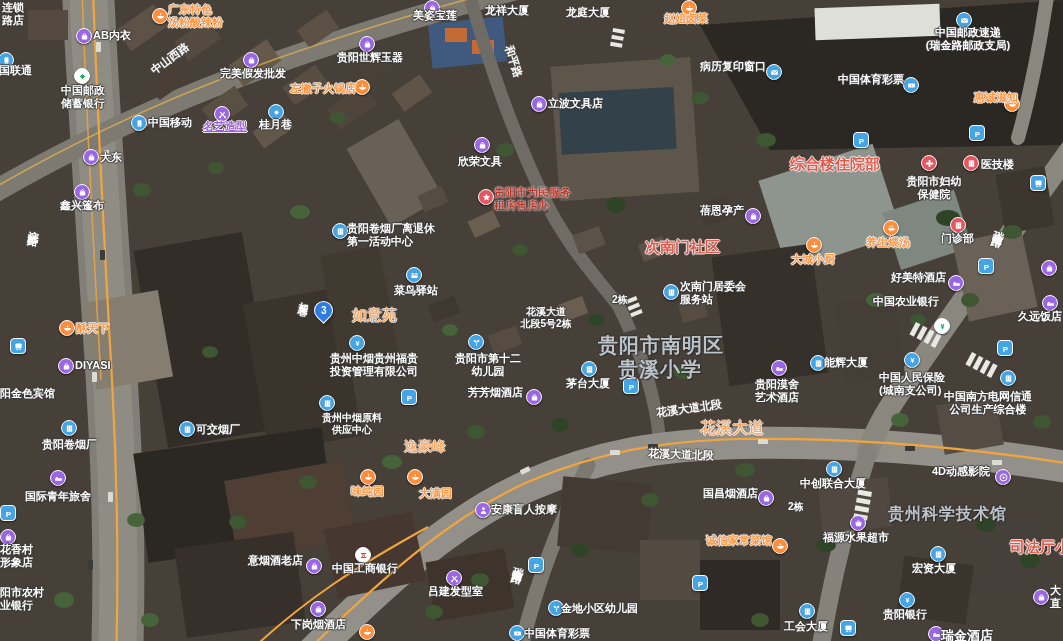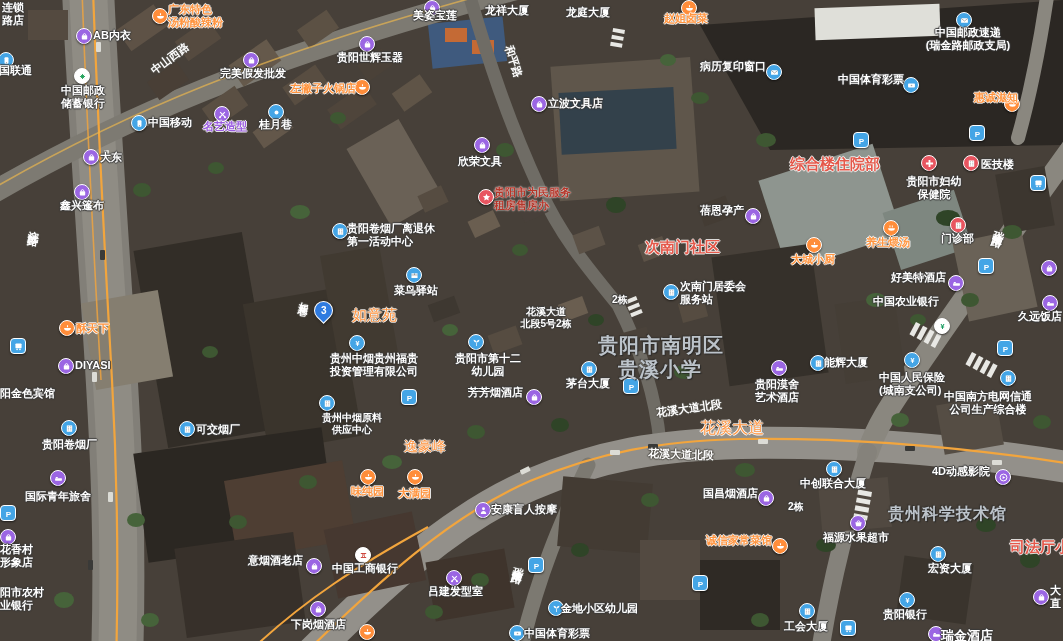--- a/index.html
+++ b/index.html
@@ -17,21 +17,21 @@
   .c-purple{background:#9b66e3}.c-purple::after{border-top-color:#9b66e3}
   .c-blue{background:#44a5e6}.c-blue::after{border-top-color:#44a5e6}
   .c-red{background:#e85560}.c-red::after{border-top-color:#e85560}
   .c-orange{background:#ff8d3a}.c-orange::after{border-top-color:#ff8d3a}
   .c-white{background:#ffffff;border-color:#fff}.c-white::after{border-top-color:#ffffff}
   .pin.sq::after{display:none;}
   .poi-label,.aoi-label,.road-label{position:absolute;white-space:nowrap;z-index:6;line-height:1.18;}
   .poi-label{font-weight:600;}
   .t-white{color:#fff;text-shadow:1px 0 1px #3b3b3b,-1px 0 1px #3b3b3b,0 1px 1px #3b3b3b,0 -1px 1px #3b3b3b;}
   .t-orange{color:#ff9540;text-shadow:1px 0 0 rgba(255,255,255,.85),-1px 0 0 rgba(255,255,255,.85),0 1px 0 rgba(255,255,255,.85),0 -1px 0 rgba(255,255,255,.85);}
-  .t-purple{color:#9a5ce0;text-shadow:1px 0 0 rgba(255,255,255,.85),-1px 0 0 rgba(255,255,255,.85),0 1px 0 rgba(255,255,255,.85),0 -1px 0 rgba(255,255,255,.85);}
+  .t-purple{color:#9a5ce0;text-shadow:1px 0 0 rgba(255,255,255,.85),-1px 0 0 rgba(255,255,255,.85),0 1px 0 rgba(255,255,255,.85),0 -1px 0 rgba(255,255,255,.85);text-decoration:underline;}
   .t-red{color:#e4584a;font-weight:700;text-shadow:1px 0 0 rgba(255,255,255,.8),-1px 0 0 rgba(255,255,255,.8),0 1px 0 rgba(255,255,255,.8),0 -1px 0 rgba(255,255,255,.8);}
   .t-grey{color:#bcc3ca;font-weight:700;text-shadow:1px 1px 1px rgba(35,35,35,.8),-1px -1px 1px rgba(35,35,35,.5);letter-spacing:1px;}
   .t-darkred{color:#b5362a;font-weight:700;text-shadow:0 0 2px rgba(255,255,255,.9),0 0 1px rgba(255,255,255,.9);}
   .road-label{color:#fff;font-weight:600;text-shadow:1px 0 1px #55524c,-1px 0 1px #55524c,0 1px 1px #55524c,0 -1px 1px #55524c;}
   .road-label.vert{writing-mode:vertical-rl;letter-spacing:2px;}
   #info-box{position:absolute;left:262px;top:261px;width:131px;height:33px;background:#fff;
       border-radius:2px;box-shadow:0 1px 4px rgba(0,0,0,.4);display:flex;align-items:center;
       justify-content:center;font-size:12px;color:#404040;z-index:9;}
   #info-box::after{content:'';position:absolute;left:52px;bottom:-7px;
       border:7px solid transparent;border-top-color:#fff;border-left-width:5px;border-right-width:5px;}
@@ -707,21 +707,21 @@
       </div>
       <div class="poi-label t-orange" style="left: 351px; top: 485px; font-size: 11px;">
         <div>味纯园</div>
       </div>
       <div class="pin c-orange" style="left: 407px; top: 469px;">
         <svg viewBox="0 0 10 10">
           <path d="M1.2 4.5h7.6a3.8 3 0 0 1-7.6 0z"></path>
           <rect x="4.4" y="1.4" width="1.2" height="2.2"></rect>
         </svg>
       </div>
-      <div class="poi-label t-orange" style="left: 398px; top: 487px; font-size: 11px; font-family: Liberation Serif, serif;">
+      <div class="poi-label t-orange" style="left: 419px; top: 487px; font-size: 11px; font-family: Liberation Serif, serif;">
         <div>大满园</div>
       </div>
       <div class="pin c-white" style="left: 355px; top: 547px;">
         <svg viewBox="0 0 10 10">
           <path d="M2 2.8h6M2 7.2h6M4 2.8c0.4 1.5 0.4 3-0.8 4.4M6 2.8c-0.4 1.5-0.4 3 0.8 4.4" stroke="#c8372e" stroke-width="1" fill="none"></path>
         </svg>
       </div>
       <div class="poi-label t-white" style="left: 332px; top: 562px; font-size: 11px;">
         <div>中国工商银行</div>
       </div>
@@ -762,21 +762,21 @@
       </div>
       <div class="poi-label t-white" style="left: 784px; top: 620px; font-size: 11px;">
         <div>工会大厦</div>
       </div>
       <div class="pin c-blue" style="left: 930px; top: 546px;">
         <svg viewBox="0 0 10 10">
           <rect x="2" y="1.6" width="6" height="7"></rect>
           <path d="M3.2 3h1.2M5.8 3h1.2M3.2 4.8h1.2M5.8 4.8h1.2M3.2 6.6h1.2M5.8 6.6h1.2" stroke="rgba(0,0,0,.4)" stroke-width="0.8" fill="none"></path>
         </svg>
       </div>
-      <div class="poi-label t-white" style="left: 912px; top: 562px; font-size: 11px; margin-left: 16px;">
+      <div class="poi-label t-white" style="left: 912px; top: 562px; font-size: 11px;">
         <div>宏资大厦</div>
       </div>
       <div class="pin c-blue" style="left: 899px; top: 592px;">
         <svg viewBox="0 0 10 10">
           <text x="5" y="8" font-size="8" text-anchor="middle" fill="#fff" font-weight="bold" font-family="sans-serif">¥</text>
         </svg>
       </div>
       <div class="poi-label t-white" style="left: 883px; top: 608px; font-size: 11px;">
         <div>贵阳银行</div>
       </div>

